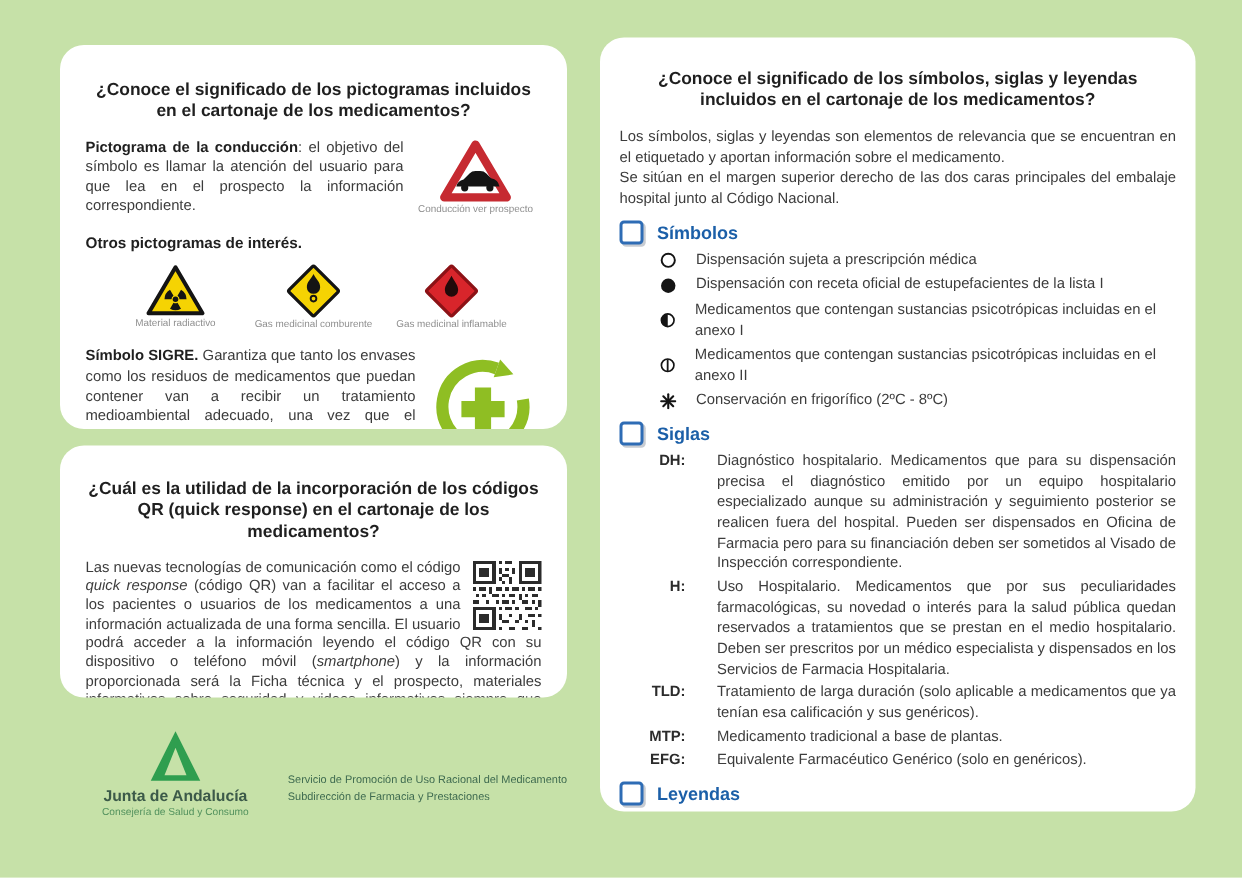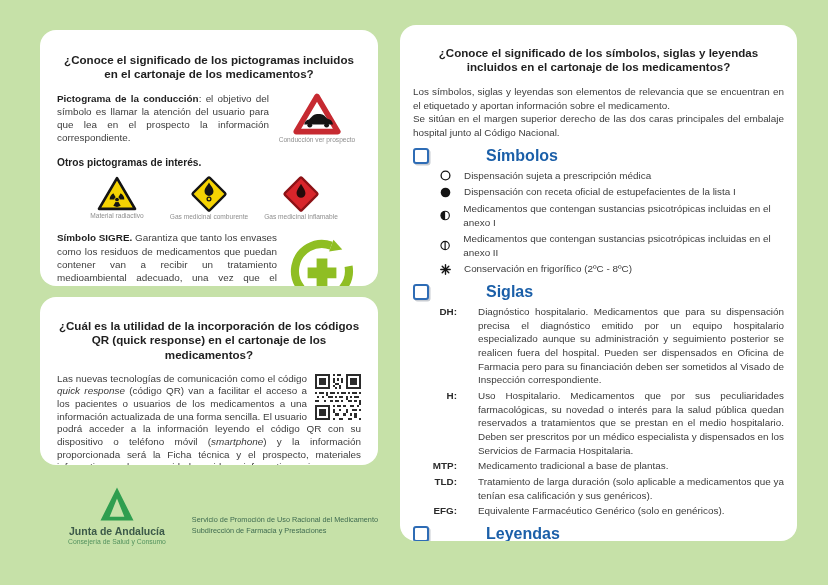--- a/index.html
+++ b/index.html
@@ -28,21 +28,21 @@
   .left-footer{margin-top:20px;display:flex;align-items:flex-end;padding-left:28px;}
   .junta-block{text-align:center;}
   .junta-org{font-size:10.5px;font-weight:bold;color:#3c5a49;margin-top:2px;}
   .junta-dept{font-size:6.8px;color:#53925e;margin-top:1px;}
   .service-block{margin-left:26px;padding-bottom:8px;font-size:7.3px;color:#3f6b50;line-height:1.5;}
   
   .r-intro{margin-top:8px;font-size:9.9px;color:#3c3c3c;text-align:justify;line-height:1.38;}
   .r-intro p{margin:0;}
   .section-head{display:flex;align-items:center;gap:9px;margin:7px 0 4px;}
   .checkbox{width:12px;height:12px;border:2px solid #2e6cb5;border-radius:3px;background:#fff;box-shadow:1.5px 1.5px 0 #c8ccd2;}
-  .section-label{color:#1b5fa8;font-weight:bold;font-size:16px;margin-left:48px;}
+  .section-label{color:#1b5fa8;font-weight:bold;font-size:12px;}
   .symbol-list{margin-left:27px;}
   .symbol-row{display:flex;align-items:center;gap:13px;margin-bottom:3px;}
   .symbol-text{font-size:9.9px;color:#3c3c3c;line-height:1.38;}
   .sigla-row{display:flex;gap:21px;margin-bottom:2px;margin-left:6px;}
   .sigla-term{width:38px;min-width:38px;text-align:right;font-weight:bold;font-size:9.9px;color:#2b2b2b;line-height:1.38;}
   .sigla-def{flex:1;font-size:9.9px;color:#3c3c3c;text-align:justify;line-height:1.38;}
   .ley-intro{margin-left:18px;font-size:9.9px;color:#3c3c3c;text-align:justify;line-height:1.38;}
   .clear{clear:both;}
   svg{display:block;}
   .inline-svg{display:inline-block;}
@@ -225,26 +225,26 @@
     <div>
       <div class="sigla-row">
         <span class="sigla-term">DH:</span>
         <span class="sigla-def">Diagnóstico hospitalario. Medicamentos que para su dispensación precisa el diagnóstico emitido por un equipo hospitalario especializado aunque su administración y seguimiento posterior se realicen fuera del hospital. Pueden ser dispensados en Oficina de Farmacia pero para su financiación deben ser sometidos al Visado de Inspección correspondiente.</span>
       </div>
       <div class="sigla-row">
         <span class="sigla-term">H:</span>
         <span class="sigla-def">Uso Hospitalario. Medicamentos que por sus peculiaridades farmacológicas, su novedad o interés para la salud pública quedan reservados a tratamientos que se prestan en el medio hospitalario. Deben ser prescritos por un médico especialista y dispensados en los Servicios de Farmacia Hospitalaria.</span>
       </div>
       <div class="sigla-row">
+        <span class="sigla-term">TLD:</span>
+        <span class="sigla-def">Tratamiento de larga duración (solo aplicable a medicamentos que ya tenían esa calificación y sus genéricos).</span>
+      </div>
+      <div class="sigla-row">
         <span class="sigla-term">MTP:</span>
         <span class="sigla-def">Medicamento tradicional a base de plantas.</span>
-      </div>
-      <div class="sigla-row">
-        <span class="sigla-term">TLD:</span>
-        <span class="sigla-def">Tratamiento de larga duración (solo aplicable a medicamentos que ya tenían esa calificación y sus genéricos).</span>
       </div>
       <div class="sigla-row">
         <span class="sigla-term">EFG:</span>
         <span class="sigla-def">Equivalente Farmacéutico Genérico (solo en genéricos).</span>
       </div>
     </div>
 
     <div class="section-head">
       <span class="checkbox"></span>
       <span class="section-label">Leyendas</span>

